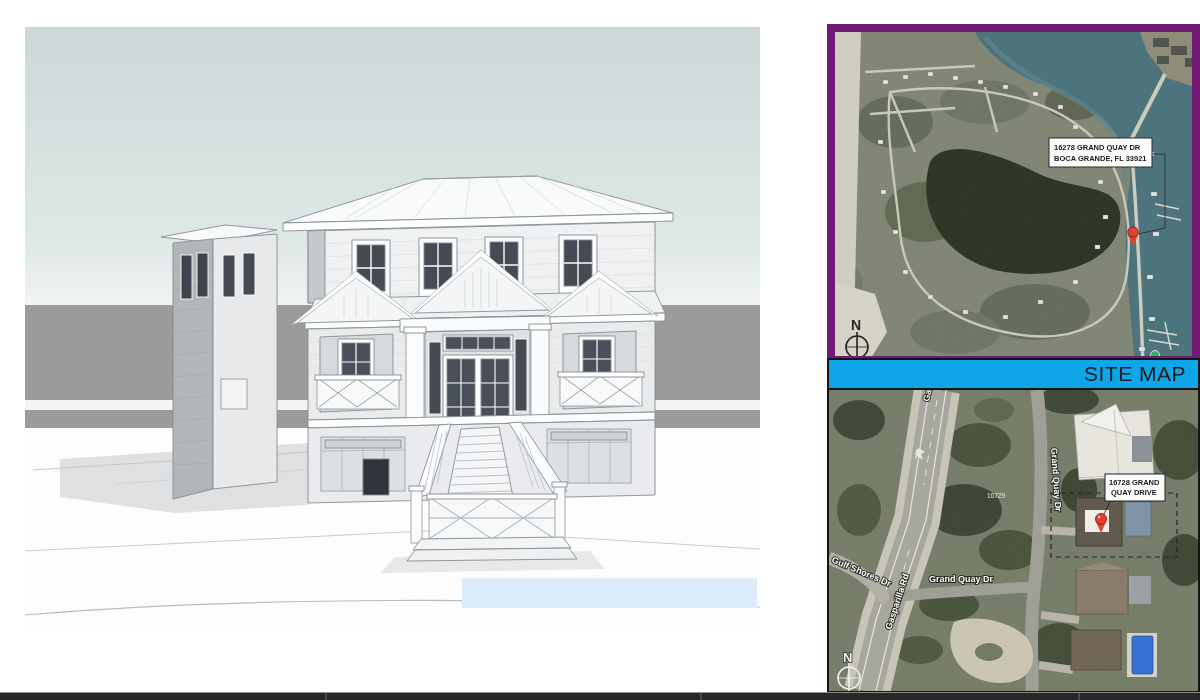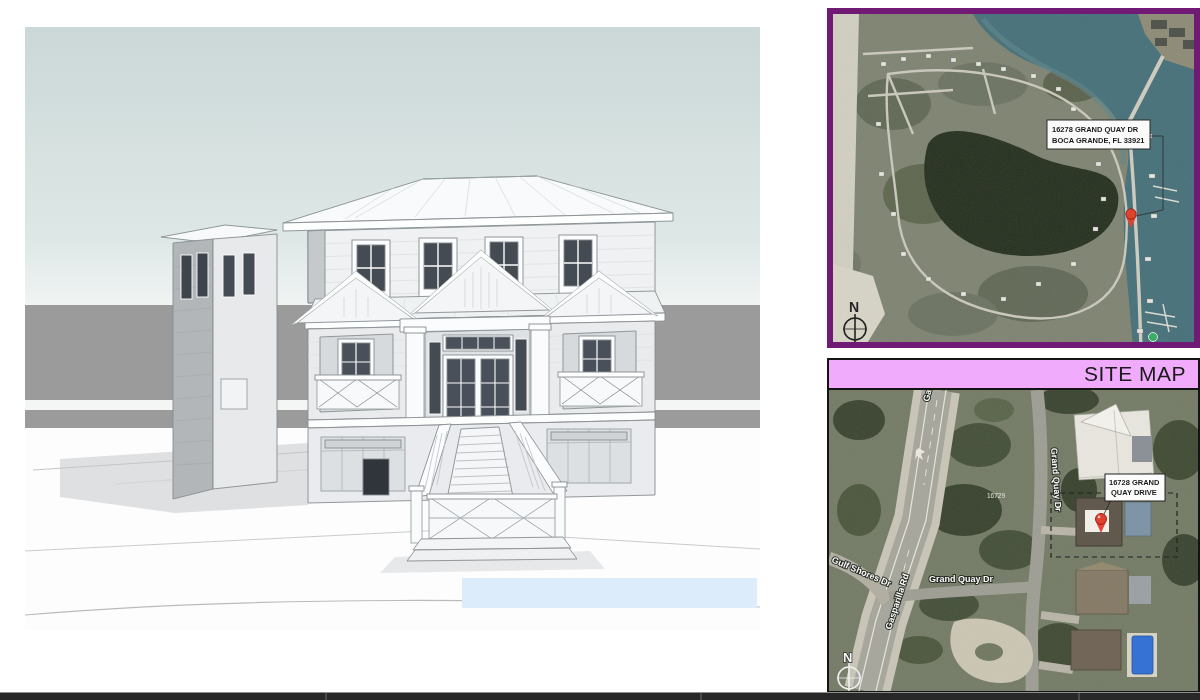--- a/index.html
+++ b/index.html
@@ -4,29 +4,29 @@
 <style>
   html,body{margin:0;padding:0;}
   body{
     width:1200px;height:700px;position:relative;overflow:hidden;
     background:#ffffff;
     font-family:"Liberation Sans","DejaVu Sans",sans-serif;
   }
   .abs{position:absolute;}
   #render-panel{left:25px;top:27px;width:735px;height:603px;}
   #map-top-panel{
-    left:827px;top:8px;width:373px;height:340px;
-    border:6px solid #701a75;box-sizing:border-box;background:#7e8372;overflow:hidden;text-align:right;
+    left:827px;top:24px;width:373px;height:340px;
+    border:8px solid #701a75;box-sizing:border-box;background:#7e8372;overflow:hidden;text-align:right;
   }
   #map-bottom-panel{
     left:827px;top:358px;width:373px;height:335px;
     border:2px solid #141414;box-sizing:border-box;background:#fff;overflow:hidden;
   }
   #site-map-header{
-    height:30px;border-bottom:2px solid #141414;background:#f0abfc;
+    height:30px;border-bottom:2px solid #141414;background:#0ea5e9;
     display:flex;align-items:center;justify-content:flex-end;
     padding-right:12px;box-sizing:border-box;padding-left:13px;
   }
   #site-map-title{
     font-size:21px;color:#1b1b1b;font-weight:500;letter-spacing:0.5px;
   }
   #bottom-bar{
     left:0;top:692px;width:1200px;height:8px;background:#282828;border-top:1px solid #8d8d8d;
   }
   .bar-tick{position:absolute;top:0;width:2px;height:8px;background:#4a4a4a;}

